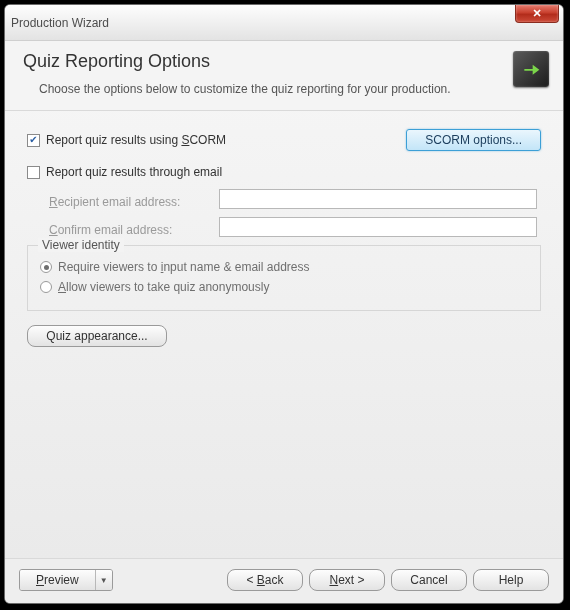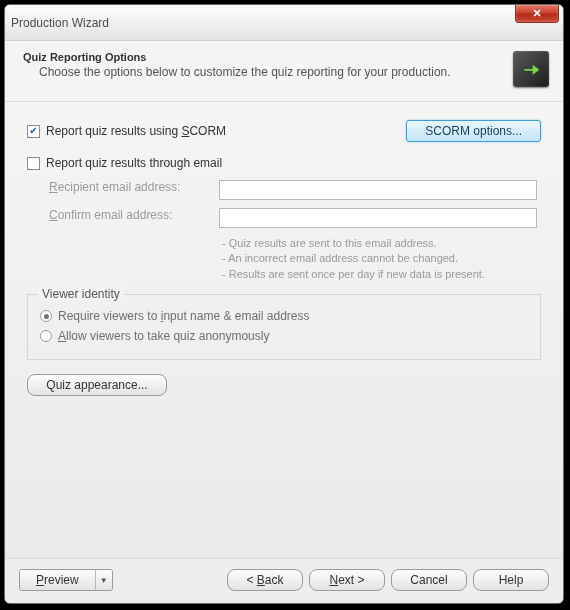--- a/index.html
+++ b/index.html
@@ -55,24 +55,24 @@
   }
   .header {
     padding: 10px 14px 14px 18px;
     border-bottom: 1px solid #d9d9d9;
     display: flex;
     align-items: flex-start;
     background: #f4f4f4;
   }
   .header-text { flex: 1; }
   .header-title {
-    font-weight: bold;
+    font-weight: normal;
     color: #333;
-    font-size: 11px;
-    margin-bottom: 2px;
+    font-size: 18px;
+    margin-bottom: 10px;
   }
   .header-sub {
     color: #555;
     font-size: 12px;
     padding-left: 16px;
   }
   .header-icon {
     width: 36px; height: 36px;
     background: linear-gradient(135deg,#5a5a5a,#1c1c1c);
     border-radius: 3px;
@@ -105,21 +105,21 @@
     padding: 3px 18px;
     background: linear-gradient(#eaf6fd,#c3e5f8);
     border: 1px solid #3c9fd6;
     border-radius: 3px;
     color:#1b3d5c;
     cursor:pointer;
     font-size:12px;
     box-shadow: 0 0 2px rgba(60,159,214,0.6);
   }
   .form-row {
-    display:flex; align-items:flex-start;
+    display:flex; align-items:flex-end;
     margin: 4px 4px 8px 22px;
   }
   .form-label {
     width: 170px;
     color:#9a9a9a;
   }
   .form-label .ul { text-decoration: underline; }
   .text-input {
     flex:1;
     height:20px;
@@ -249,25 +249,20 @@
 
     <div class="form-row">
       <span class="form-label"><span class="ul">R</span><span>ecipient email address:</span></span>
       <input class="text-input" type="text" disabled="" value="" style="">
     </div>
     <div class="form-row">
       <span class="form-label"><span class="ul">C</span><span>onfirm email address:</span></span>
       <input class="text-input" type="text" disabled="" value="" style="">
     </div>
 
-    <div class="hints">
-      <div>Quiz results are sent to this email address.</div>
-      <div>An incorrect email address cannot be changed.</div>
-      <div>Results are sent once per day if new data is present.</div>
-    </div>
 
     <div class="fieldset">
       <span class="legend">Viewer identity</span>
       <div class="radio-row">
         <span class="radio selected"></span>
         <span class="radio-label"><span>Require viewers to </span><span class="ul">i</span><span>nput name &amp; email address</span></span>
       </div>
       <div class="radio-row">
         <span class="radio"></span>
         <span class="radio-label"><span></span><span class="ul">A</span><span>llow viewers to take quiz anonymously</span></span>

